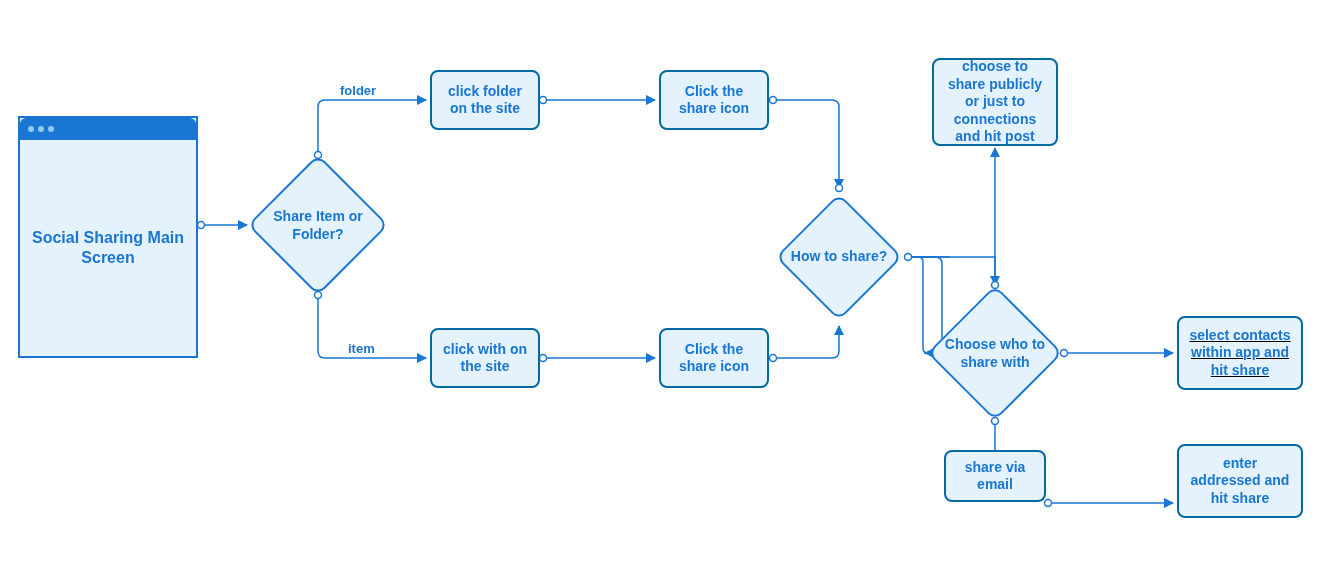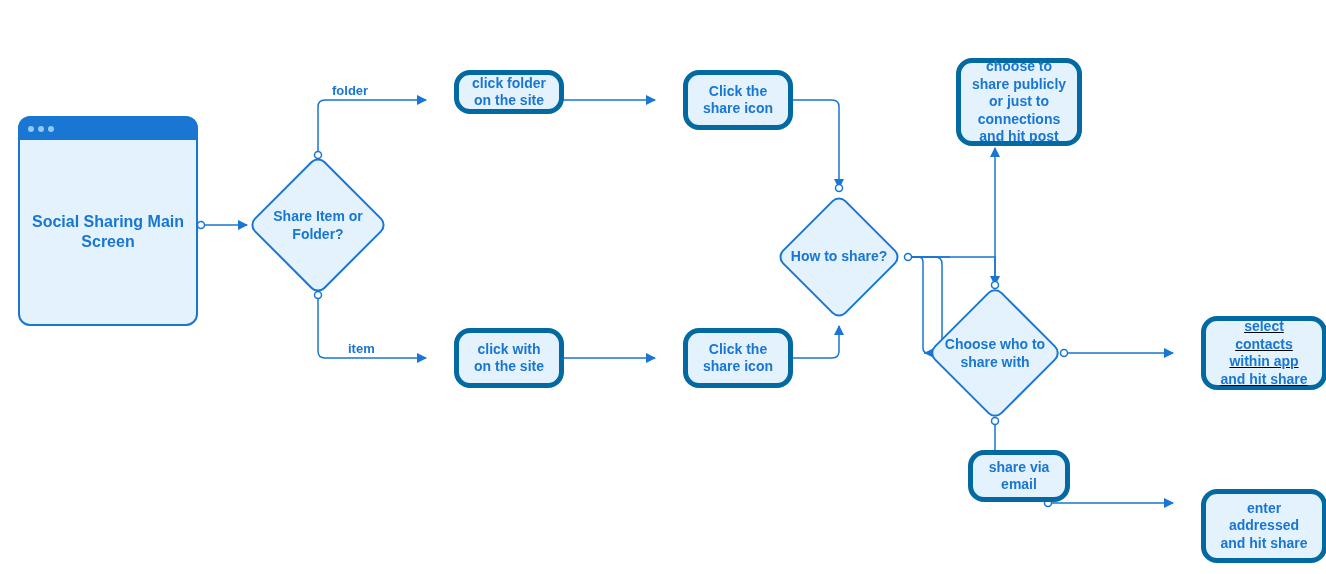--- a/index.html
+++ b/index.html
@@ -29,23 +29,23 @@
     font-weight: 700;
     font-size: 14px;
     text-align: center;
     line-height: 1.25;
   }
 
   
   .start {
     position: absolute;
     width: 180px;
-    height: 210px;
+    height: 242px;
     border: 2px solid #1976d2;
-    border-radius: 12px;
+    border-radius: 0;
     background: #e3f2fd;
     box-sizing: border-box;
   }
   .start-bar {
     height: 22px;
     background: #1976d2;
     border-top-left-radius: 6px;
     border-top-right-radius: 6px;
     display: flex;
     align-items: center;
@@ -82,28 +82,27 @@
     position: absolute;
     left: 50%; top: 50%;
     width: 130px;
     transform: translate(-50%, -50%) rotate(-45deg);
   }
 
   
   .box {
     position: absolute;
     background: #e3f2fd;
-    border: 5px solid #0369a1;
-    border-radius: 16px;
+    border: 2px solid #0369a1;
+    border-radius: 8px;
     box-sizing: border-box;
     display: flex;
     align-items: center;
     justify-content: center;
     padding: 8px 10px;
-    margin-left: 24px;
   }
 
   
   .elabel {
     position: absolute;
     color: #1976d2;
     font-weight: 700;
     font-size: 13px;
   }
 </style>
@@ -189,24 +188,24 @@
       <div class="txt">Social Sharing Main Screen</div>
     </div>
   </div>
 
   <div class="diamond" style="left:268px; top:175px;">
     <div class="inner">
         <div class="txt">Share Item or Folder?</div>
       </div>
   </div>
 
-  <div class="elabel" style="left:332px; top:83px;">folder</div>
+  <div class="elabel" style="left:340px; top:83px;">folder</div>
   <div class="elabel" style="left:348px; top:341px;">item</div>
 
-  <div class="box" style="left:430px; top:70px; width:110px; height:44px;">
+  <div class="box" style="left:430px; top:70px; width:110px; height:60px;">
     <div class="txt">click folder on the site</div>
   </div>
   <div class="box" style="left:430px; top:328px; width:110px; height:60px;">
     <div class="txt">click with on the site</div>
   </div>
 
   <div class="box" style="left:659px; top:70px; width:110px; height:60px;">
     <div class="txt">Click the share icon</div>
   </div>
   <div class="box" style="left:659px; top:328px; width:110px; height:60px;">
@@ -230,17 +229,17 @@
   </div>
 
   <div class="box" style="left:1177px; top:316px; width:126px; height:74px;text-decoration:underline;">
     <div class="txt">select contacts within app and hit share</div>
   </div>
 
   <div class="box" style="left:944px; top:450px; width:102px; height:52px;">
     <div class="txt">share via email</div>
   </div>
 
-  <div class="box" style="left:1177px; top:489px; width:126px; height:74px;">
+  <div class="box" style="left:1177px; top:444px; width:126px; height:74px;">
     <div class="txt">enter addressed and hit share</div>
   </div>
 
 </div>
 
 </body></html>

